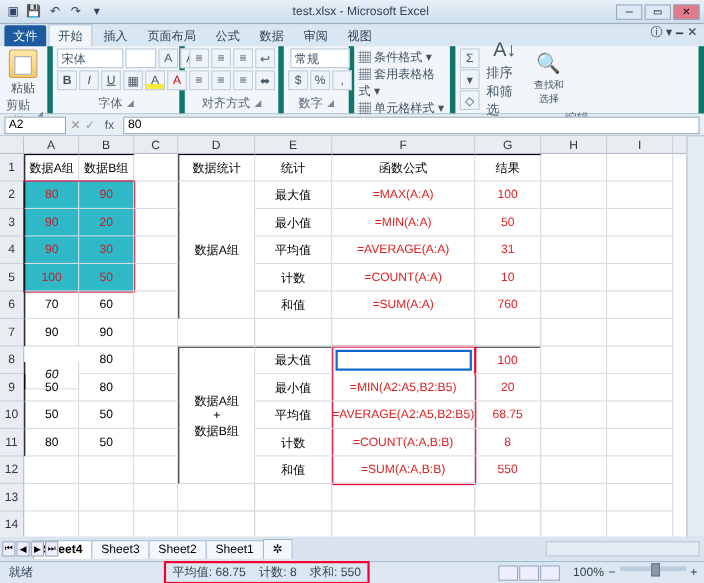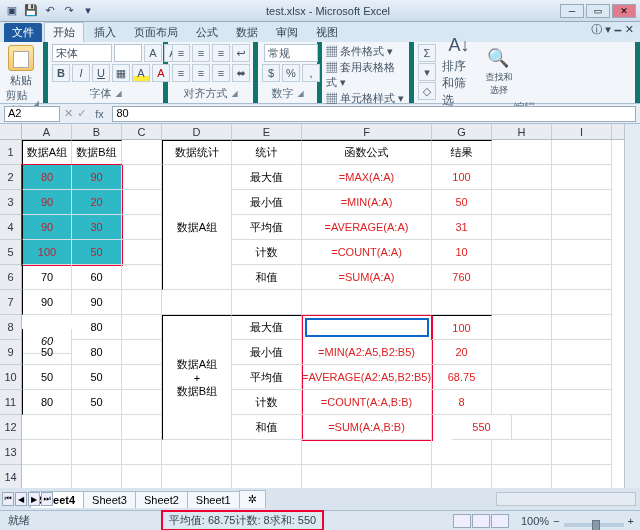--- a/index.html
+++ b/index.html
@@ -44,21 +44,21 @@
 .sheettabs{position:absolute;left:0;right:0;bottom:20px;height:22px;background:#d9e4ef;display:flex;align-items:center;gap:0;padding-left:30px;font-size:10px}
 .sheettabs .nav{position:absolute;left:2px;display:flex;gap:1px}
 .sheettabs .nav span{width:12px;height:14px;border:1px solid #9ab;background:#eef;display:inline-flex;align-items:center;justify-content:center;font-size:8px}
 .sheettabs .tab{padding:2px 8px;background:#f4f8fc;border:1px solid #a9bdd1;border-bottom:none;margin-right:-1px}
 .sheettabs .tab.active{background:#fff;font-weight:bold}
 .status{position:absolute;left:0;right:0;bottom:0;height:20px;background:#dce7f1;border-top:1px solid #a9bdd1;display:flex;align-items:center;font-size:10px;color:#345}
 .status .left{padding:0 8px}
 .status .mid{flex:1;display:flex;justify-content:center;gap:12px}
 .status .views{display:flex;gap:1px;margin:0 6px}
 .status .views span{width:18px;height:14px;border:1px solid #9ab;background:#eef}
-.zoom{display:flex;align-items:flex-end;gap:4px;padding:0 6px}
+.zoom{display:flex;align-items:flex-start;gap:4px;padding:0 6px}
 .zoom .slider{width:60px;height:4px;background:#bcd;position:relative}
 .zoom .slider:before{content:"";position:absolute;left:28px;top:-3px;width:6px;height:10px;background:#89a;border:1px solid #678}
 .vscroll{position:absolute;right:0;top:124px;bottom:42px;width:16px;background:#e4ebf2;border-left:1px solid #b9c5d1}
 .redtxt{color:#d22}
 .dl{font-size:8px;color:#789}
 </style>
 </head>
 <body>
 
 <div class="titlebar">
@@ -288,21 +288,21 @@
       <div class="cell cF redtxt b-r b-b" style="top: 200px;">=MIN(A2:A5,B2:B5)</div>
       <div class="cell cG redtxt b-r b-b" style="top: 200px;">20</div>
       <div class="cell cE b-r b-b" style="top: 225px;">平均值</div>
       <div class="cell cF redtxt b-r b-b" style="top: 225px;">=AVERAGE(A2:A5,B2:B5)</div>
       <div class="cell cG redtxt b-r b-b" style="top: 225px;">68.75</div>
       <div class="cell cE b-r b-b" style="top: 250px;">计数</div>
       <div class="cell cF redtxt b-r b-b" style="top: 250px;">=COUNT(A:A,B:B)</div>
       <div class="cell cG redtxt b-r b-b" style="top: 250px;">8</div>
       <div class="cell cE b-r b-b" style="top: 275px;">和值</div>
       <div class="cell cF redtxt b-r b-b" style="top: 275px;">=SUM(A:A,B:B)</div>
-      <div class="cell cG redtxt b-r b-b" style="top: 275px; margin-left: 20px;">550</div>
+      <div class="cell cG redtxt b-r b-b" style="top: 275px;">550</div>
       <div class="cell cC " style="top: 0px;"></div>
       <div class="cell cC " style="top: 25px;"></div>
       <div class="cell cC " style="top: 50px;"></div>
       <div class="cell cC " style="top: 75px;"></div>
       <div class="cell cC " style="top: 100px;"></div>
       <div class="cell cC " style="top: 125px;"></div>
       <div class="cell cC " style="top: 150px;"></div>
       <div class="cell cC " style="top: 175px;"></div>
       <div class="cell cC " style="top: 200px;"></div>
       <div class="cell cC " style="top: 225px;"></div>
@@ -384,21 +384,21 @@
   <span class="tab">Sheet2</span>
   <span class="tab">Sheet1</span>
   <span class="tab">✲</span>
   <div style="flex:1"></div>
   <div style="width:140px;height:14px;background:#e4ebf2;border:1px solid #b9c5d1;margin-right:4px"></div>
 </div>
 
 <div class="status">
   <div class="left">就绪</div>
   <div class="mid">
-    <div class="redbox" style="position:relative;display:flex;gap:0;padding:1px 6px">
+    <div class="redbox" style="position:relative;display:flex;gap:12px;padding:1px 6px">
       <span>平均值: 68.75</span>
       <span>计数: 8</span>
       <span>求和: 550</span>
     </div>
   </div>
   <div class="views">
     <span></span>
     <span></span>
     <span></span>
   </div>

